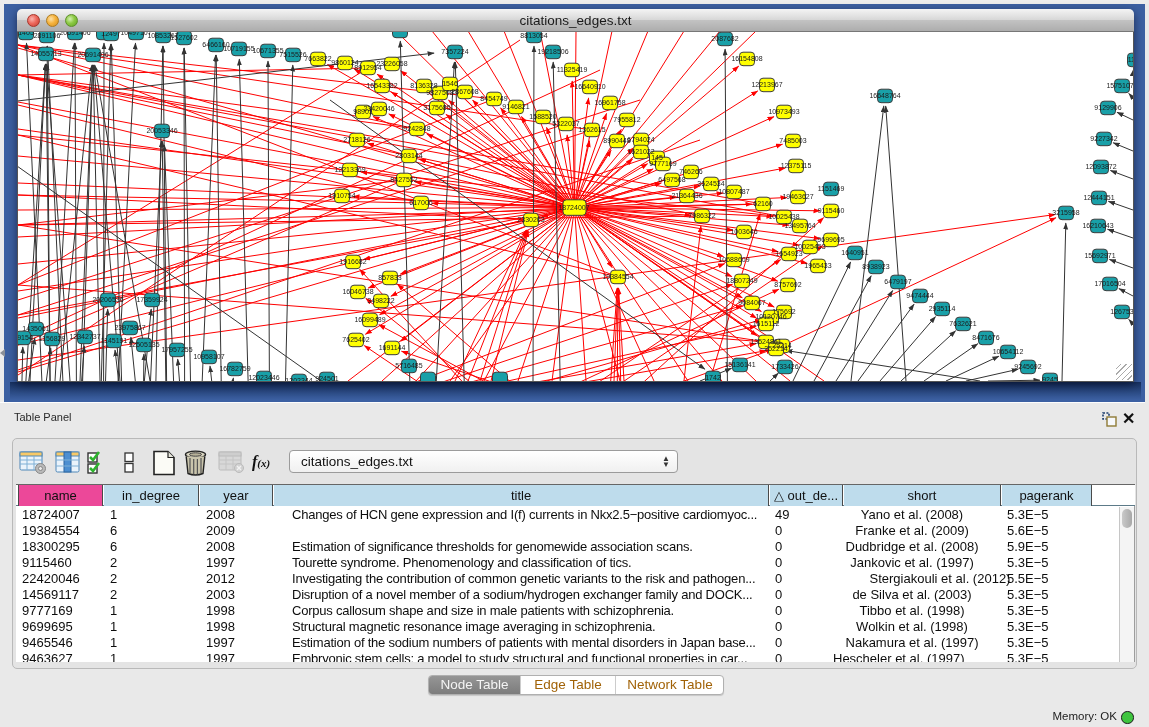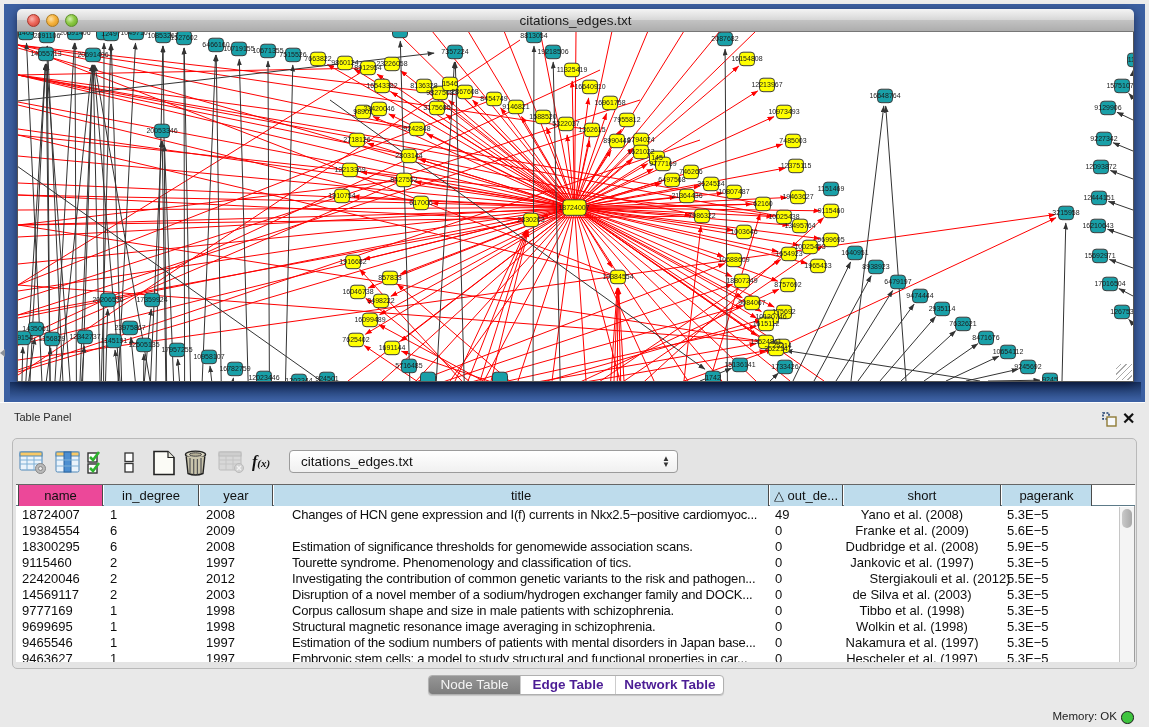--- a/index.html
+++ b/index.html
@@ -24,21 +24,21 @@
 #table{position:absolute;left:16px;top:506px;width:1119px;height:156px;background:#fff;border:1px solid #9d9d9d;border-top:none}
 #hdr{position:absolute;left:16px;top:484px;width:1119px;height:22px;background:#fff;border-top:1px solid #666;border-bottom:1px solid #5c7a88}
 .hc{position:absolute;top:0;height:21px;background:#bedcec;border-right:1px solid #4a4a4a;text-align:center;font-size:13px;color:#111;line-height:21px}
 #rowclip{position:absolute;left:16px;top:506px;width:1103px;height:156px;overflow:hidden;background:#fff}
 .row{position:absolute;left:0;width:1103px;height:16px;font-size:13px;color:#0d0d0d;white-space:nowrap}
 .row .ti{overflow:hidden;width:476px;letter-spacing:-0.22px}
 .row span{position:absolute;top:0;line-height:16px}
 #sbar{position:absolute;left:1119px;top:507px;width:15px;height:155px;background:#f4f4f4;border-left:1px solid #c6c6c6}
 #thumb{position:absolute;left:2px;top:2px;width:10px;height:19px;background:linear-gradient(90deg,#c9c9c9,#a8a8a8);border-radius:5px}
 #tabs{position:absolute;left:428px;top:675px;width:296px;height:20px;background:#fff;border:1px solid #b0b0b0;border-radius:4px;box-shadow:0 1px 1px rgba(0,0,0,.15)}
-#tabs .seg{position:absolute;top:0;height:18px;font-size:13.5px;font-weight:700;color:#4c1d95;text-align:center;line-height:18px}
+#tabs .seg{position:absolute;top:0;height:18px;font-size:13.5px;font-weight:400;color:#a16207;text-align:center;line-height:18px}
 #seg1{left:0;width:91px;background:linear-gradient(#969696,#7c7c7c);color:#f4f4f4!important;border-radius:3px 0 0 3px;font-weight:400!important}
 #mem{position:absolute;left:1000px;top:710px;width:117px;text-align:right;font-size:11.5px;color:#222}
 #memdot{position:absolute;left:1121px;top:711px;width:12.5px;height:12.5px;border-radius:50%;background:#3ec43e;border:1.5px solid #1c1c1c}
 .fl{position:absolute;top:412px}
 </style></head><body>
 <div id="app">
  <div id="desk"></div>
  <div id="lstrip"></div>
  <div id="tstrip"></div>
  <div style="position:absolute;left:0px;top:349px;width:0;height:0;border-top:4px solid transparent;border-bottom:4px solid transparent;border-right:5px solid #8a8f98"></div>
@@ -729,21 +729,21 @@
         <span style="left:759px">0</span>
 <span style="left:817px;width:158px;text-align:center">Nakamura et al. (1997)</span>
         <span style="left:991px">5.3E−5</span>
       </div>
 <div class="row" style="top:145px">
 <span style="left:6px">9463627</span>
         <span style="left:94px">1</span>
         <span style="left:190px">1997</span>
 <span class="ti" style="left:276px">Embryonic stem cells: a model to study structural and functional properties in car...</span>
         <span style="left:759px">0</span>
-<span style="left:817px;width:158px;text-align:center">Hescheler et al. (1997)</span>
+<span style="left:817px;width:158px;text-align:left">Hescheler et al. (1997)</span>
         <span style="left:991px">5.3E−5</span>
       </div>
  </div>
  <div id="sbar">
       <div id="thumb"></div>
     </div>
  <svg class="fl" style="left:1102px" width="17" height="16" viewBox="0 0 17 16">
   <rect x="1" y="1" width="6" height="6" fill="none" stroke="#1c3e6e" stroke-width="1.6" stroke-dasharray="2 1.4"></rect>
   <rect x="5" y="5" width="9" height="9" fill="#f6f8fb" stroke="#8f7b36" stroke-width="1.4"></rect>
  </svg>

